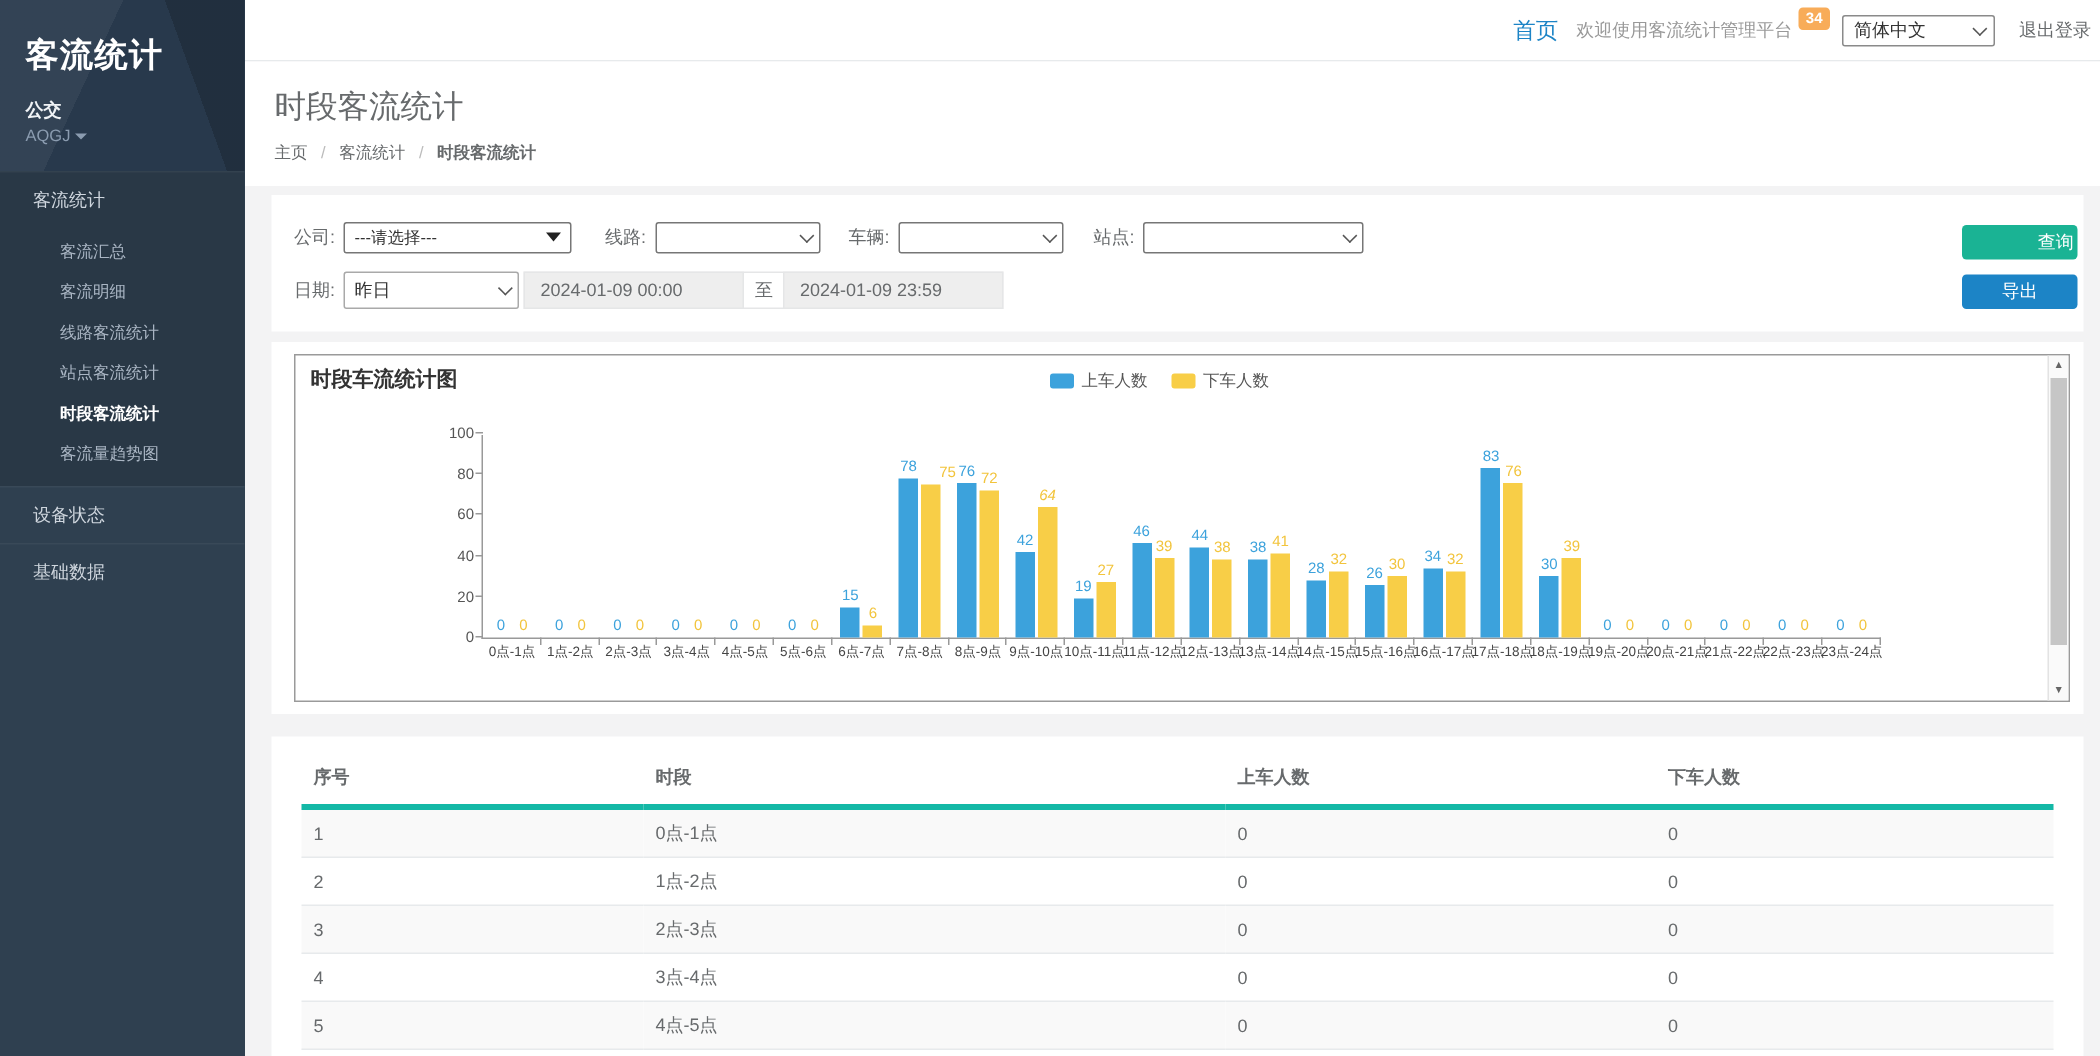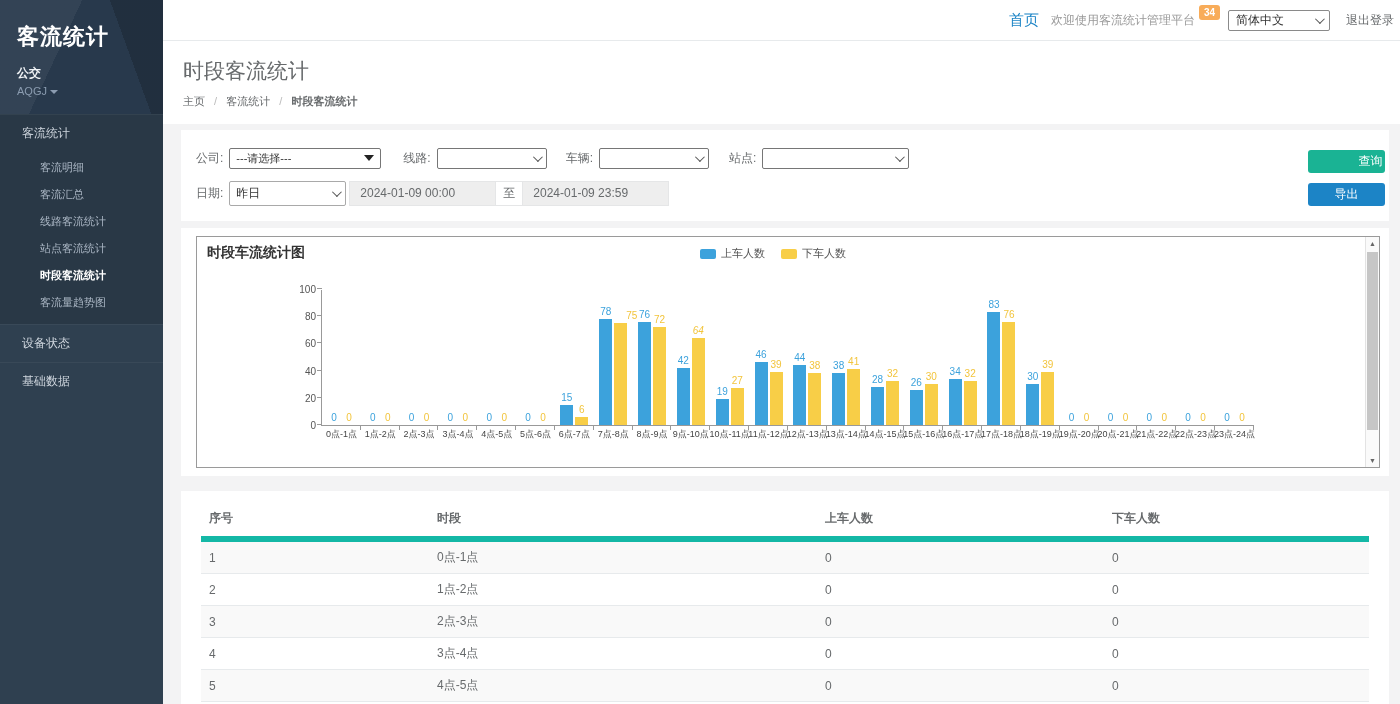--- a/index.html
+++ b/index.html
@@ -96,43 +96,43 @@
     border-left:1px solid #e3e3e3; }
   .vscroll .arrow { position:absolute; left:0; right:0; height:13px; display:flex; align-items:center;
     justify-content:center; font-size:7px; color:#666; cursor:pointer; }
   .vscroll .arrow.up { top:0; }
   .vscroll .arrow.down { bottom:0; }
   .vscroll .thumb { position:absolute; left:1px; right:1px; top:15px; height:178px; background:#c6c6c6; cursor:grab; }
 
   
   .table-panel { background:#fff; margin-top:15px; padding:10px 20px 0 20px; height:300px; }
   table { width:100%; border-collapse:collapse; font-size:12px; color:#676a6c; table-layout:fixed; }
-  th { text-align:left; font-weight:bold; padding:9px 8px; border-bottom:6px solid #14b8a6; }
+  th { text-align:left; font-weight:bold; padding:9px 8px; border-bottom:4px solid #14b8a6; }
   td { padding:7px 8px; }
   tbody tr { border-top:1px solid #e7eaec; }
   tbody tr:nth-child(odd) { background:#f9f9f9; }
   th.c1,td.c1 { width:228px; }
   th.c2,td.c2 { width:388px; }
   th.c3,td.c3 { width:287px; }
 </style>
 </head>
 <body>
 
 <div id="sidebar">
   <div class="logo-area">
     <div class="logo-title">客流统计</div>
     <div class="org">公交</div>
     <div class="org-code">
       <span>AQGJ</span><span class="org-caret"></span>
     </div>
   </div>
   <div class="nav-section active">客流统计</div>
   <div class="submenu" id="submenu-list">
+      <div class="submenu-item">客流汇总</div>
       <div class="submenu-item">客流明细</div>
-      <div class="submenu-item">客流汇总</div>
       <div class="submenu-item">线路客流统计</div>
       <div class="submenu-item">站点客流统计</div>
       <div class="submenu-item active">时段客流统计</div>
       <div class="submenu-item">客流量趋势图</div>
     </div>
   <div class="nav-section">设备状态</div>
   <div class="nav-section">基础数据</div>
 </div>
 
 <div id="topbar">

